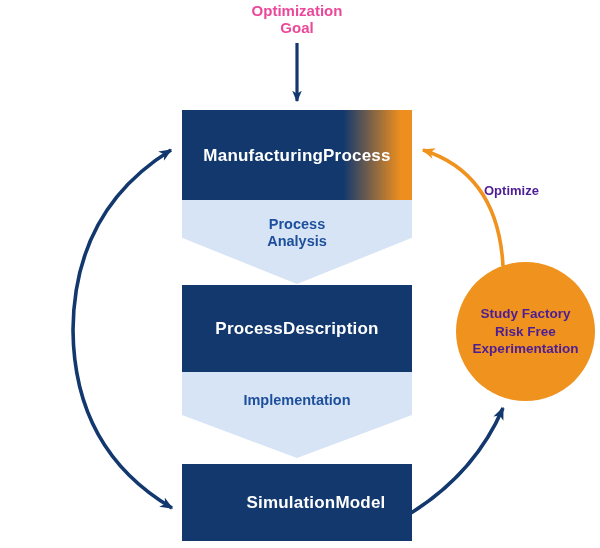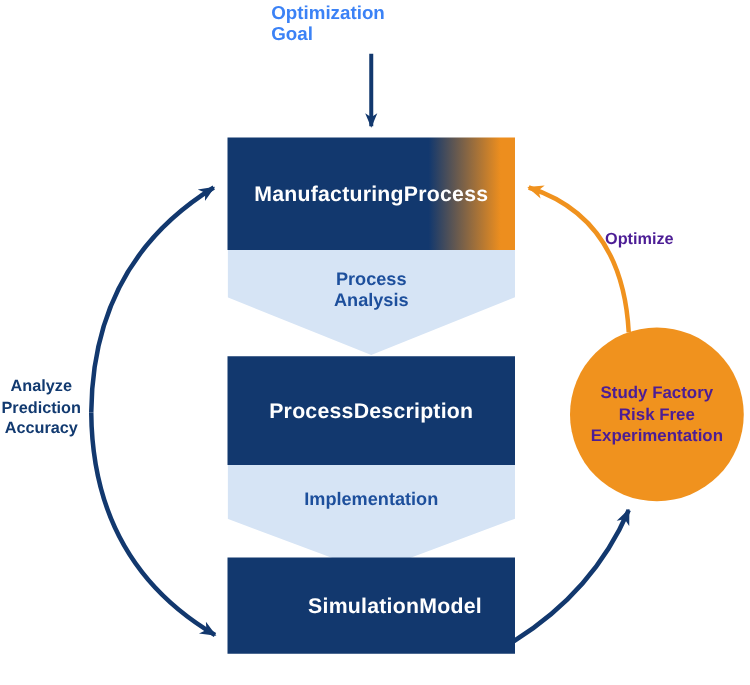--- a/index.html
+++ b/index.html
@@ -27,21 +27,21 @@
     color: #ffffff;
     font-size: 17px;
     line-height: 23px;
     letter-spacing: 0.2px;
   }
   .box-manufacturing {
     top: 110px; height: 90px;
     background: linear-gradient(to right, #12386E 0%, #12386E 70%, #ED8E1E 95%);
   }
   .box-description { top: 285px; height: 87px; background: #12386E; }
-  .box-simulation  { top: 446px; height: 77px; background: #12386E; padding-left: 38px; }
+  .box-simulation  { top: 464px; height: 77px; background: #12386E; padding-left: 38px; }
 
   .chevron {
     position: absolute;
     left: 182px;
     width: 230px;
     background: #D6E4F5;
     color: #1D4F9C;
     font-size: 14.5px;
     line-height: 16.5px;
     text-align: center;
@@ -53,21 +53,22 @@
   }
   .chevron-implementation {
     top: 372px; height: 86px;
     clip-path: polygon(0 0, 100% 0, 100% 50%, 50% 100%, 0 50%);
     padding-top: 20px;
   }
 
   .top-label {
     position: absolute;
     left: 217px; top: 2px; width: 160px;
-    color: #3b82f6;
+    text-align: center;
+    color: #ec4899;
     font-size: 15px;
     line-height: 17px;
   }
   .left-label {
     position: absolute;
     left: 0px; top: 301px; width: 66px;
     text-align: center;
     color: #123A70;
     font-size: 13px;
     line-height: 16.5px;
@@ -143,25 +144,20 @@
 
   <div class="chevron chevron-implementation">
     <span class="line">Implementation</span>
   </div>
 
   <div class="flow-box box-simulation">
     <span class="line">Simulation</span>
     <span class="line">Model</span>
   </div>
 
-  <div class="left-label">
-    <span class="line">Analyze</span>
-    <span class="line">Prediction</span>
-    <span class="line">Accuracy</span>
-  </div>
 
   <div class="optimize-label">Optimize</div>
 
   <div class="study-circle">
     <span class="line">Study Factory</span>
     <span class="line">Risk Free</span>
     <span class="line">Experimentation</span>
   </div>
 
 </div>

